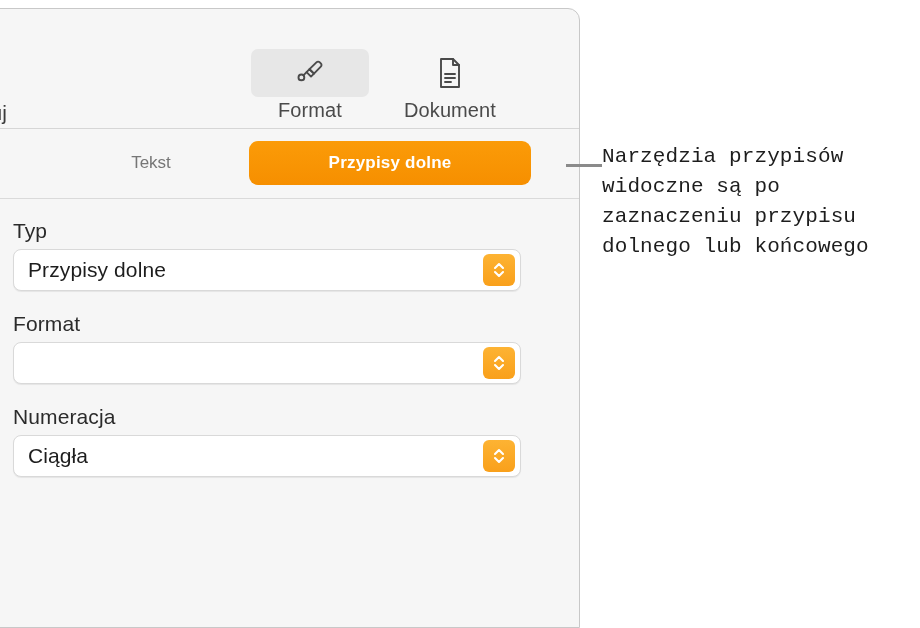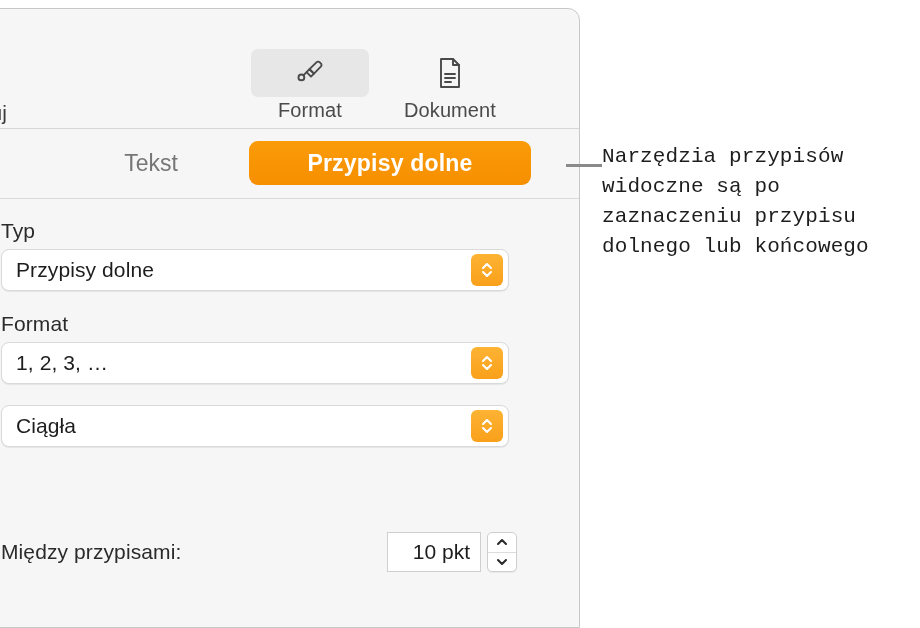--- a/index.html
+++ b/index.html
@@ -84,21 +84,21 @@
     height: 70px;
     border-bottom: 1px solid #dadada;
     box-sizing: border-box;
   }
   .tab {
     position: absolute;
     top: 12px;
     height: 44px;
     line-height: 44px;
     text-align: center;
-    font-size: 23px;
+    font-size: 17px;
     box-sizing: border-box;
   }
   #tab-tekst {
     left: 100px;
     width: 180px;
     color: #767676;
   }
   #tab-przypisy-dolne {
     left: 288px;
     width: 282px;
@@ -111,21 +111,21 @@
   }
 
   
   #controls {
     position: absolute;
     left: 0;
     right: 0;
     top: 190px;
     bottom: 0;
   }
-  .field-group { position: absolute; left: 40px; width: 508px; }
+  .field-group { position: absolute; left: 52px; width: 508px; }
   .field-label {
     font-size: 21px;
     color: #2b2b2b;
     display: block;
     margin-bottom: 6px;
     letter-spacing: 0.1px;
   }
   .popup-button {
     position: relative;
     height: 42px;
@@ -294,64 +294,44 @@
               <path d="M3 12 L7 16 L11 12"></path>
             </g>
           </svg>
         </span>
       </div>
     </div>
 
     <div class="field-group" id="group-format">
       <span class="field-label">Format</span>
       <div class="popup-button">
-        <span class="popup-value">1, 2, 3, …</span>
         <span class="popup-arrows">
           <svg width="14" height="20" viewBox="0 0 14 20" aria-hidden="true">
             <g fill="none" stroke="#ffffff" stroke-width="2.1" stroke-linecap="round" stroke-linejoin="round">
               <path d="M3 8 L7 4 L11 8"></path>
               <path d="M3 12 L7 16 L11 12"></path>
             </g>
           </svg>
         </span>
       </div>
     </div>
 
     <div class="field-group" id="group-numeracja">
+      <span class="field-label">Numeracja</span>
       <div class="popup-button">
         <span class="popup-value">Ciągła</span>
         <span class="popup-arrows">
           <svg width="14" height="20" viewBox="0 0 14 20" aria-hidden="true">
             <g fill="none" stroke="#ffffff" stroke-width="2.1" stroke-linecap="round" stroke-linejoin="round">
               <path d="M3 8 L7 4 L11 8"></path>
               <path d="M3 12 L7 16 L11 12"></path>
             </g>
           </svg>
         </span>
       </div>
     </div>
 
-    <div id="spacing-row">
-      <span id="spacing-label">Między przypisami:</span>
-      <div id="spacing-controls">
-        <div id="spacing-field">
-          <span>10 pkt</span>
-        </div>
-        <div id="spacing-stepper">
-          <span class="step-half step-up">
-            <svg width="14" height="10" viewBox="0 0 14 10" aria-hidden="true">
-              <path d="M3 7 L7 3 L11 7" fill="none" stroke="#2b2b2b" stroke-width="2.1" stroke-linecap="round" stroke-linejoin="round"></path>
-            </svg>
-          </span>
-          <span class="step-half step-down">
-            <svg width="14" height="10" viewBox="0 0 14 10" aria-hidden="true">
-              <path d="M3 3 L7 7 L11 3" fill="none" stroke="#2b2b2b" stroke-width="2.1" stroke-linecap="round" stroke-linejoin="round"></path>
-            </svg>
-          </span>
-        </div>
-      </div>
-    </div>
 
   </div>
 </div>
 
 <div id="callout-leader"></div>
 <div id="callout-text">Narzędzia przypisów widoczne są po zaznaczeniu przypisu dolnego lub końcowego</div>
 
 </body></html>

